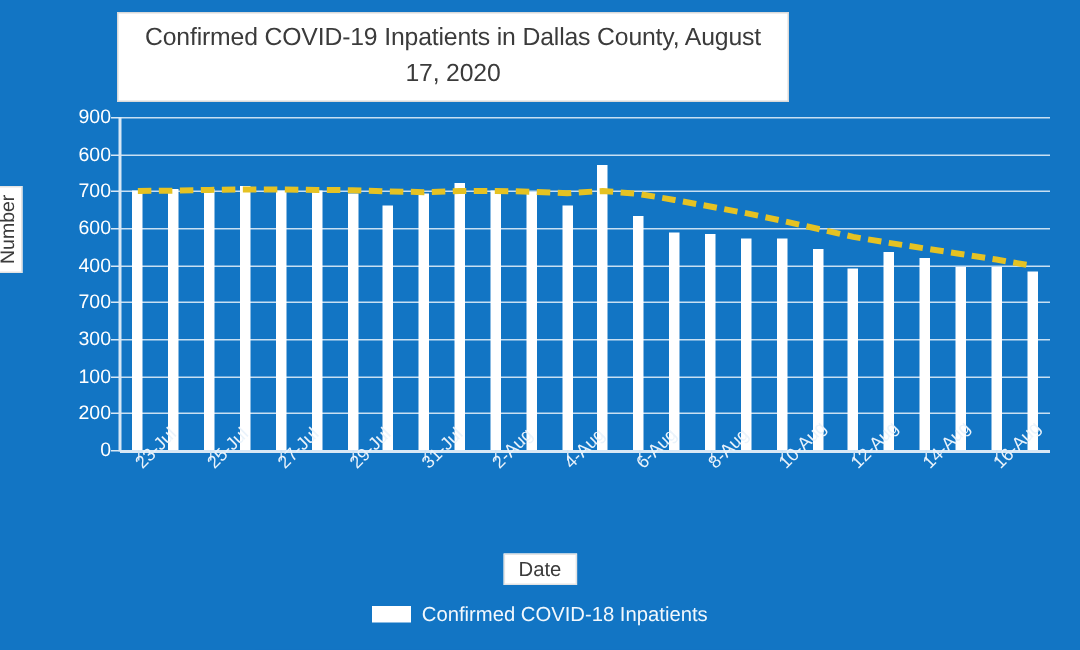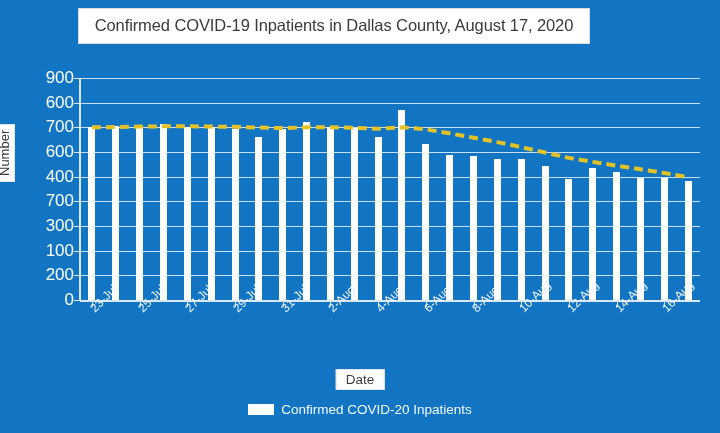--- a/index.html
+++ b/index.html
@@ -8,21 +8,21 @@
     background:#1275C4;
     font-family:"Liberation Sans", sans-serif;
     overflow:hidden;
     position:relative;
   }
   #chart-root{position:absolute;inset:0;}
 
   
   .title-box{
     position:absolute;
-    left:78px;top:8px;width:512px;
+    left:78px;top:8px;width:448px;
     background:#FFFFFF;
     border:1px solid #D9D9D9;
     box-sizing:border-box;
     padding:4px 6px 6px 6px;
     text-align:center;
     color:#3B3B3B;
     font-size:16.5px;
     line-height:24px;
     letter-spacing:-0.1px;
   }
@@ -46,21 +46,21 @@
     position:absolute;left:-1px;top:0;width:1.5px;height:223px;
     background:#D8E8F5;
   }
 
   
   .ytick{
     position:absolute;left:-6px;width:6px;height:1px;background:#D8E8F5;
   }
   .ylabel{
     position:absolute;right:0;
-    color:#FFFFFF;font-size:17px;line-height:12.5px;
+    color:#FFFFFF;font-size:13px;line-height:12.5px;
     text-align:right;width:44px;
   }
   #ylabels{position:absolute;left:22px;top:78px;width:52px;height:222px;}
 
   
   .ytitle{
     position:absolute;left:-6px;top:182px;
     background:#FFFFFF;color:#3B3B3B;
     font-size:13px;padding:2px 5px;
     transform:rotate(-90deg);transform-origin:left top;
@@ -210,16 +210,16 @@
       <div class="xlabel" style="left: 437.2px;">10-Aug</div>
       <div class="xlabel" style="left: 484.8px;">12-Aug</div>
       <div class="xlabel" style="left: 532.5px;">14-Aug</div>
       <div class="xlabel" style="left: 580.2px;">16-Aug</div>
     </div>
   <div class="xtitle">Date</div>
 
   <div class="legend">
     <div class="legend-item">
       <span class="sw-bar"></span>
-      <span class="legend-text">Confirmed COVID-20 Inpatients</span>
+      <span class="legend-text">Confirmed COVID-18 Inpatients</span>
     </div>
   </div>
 </div>
 
 </body></html>

